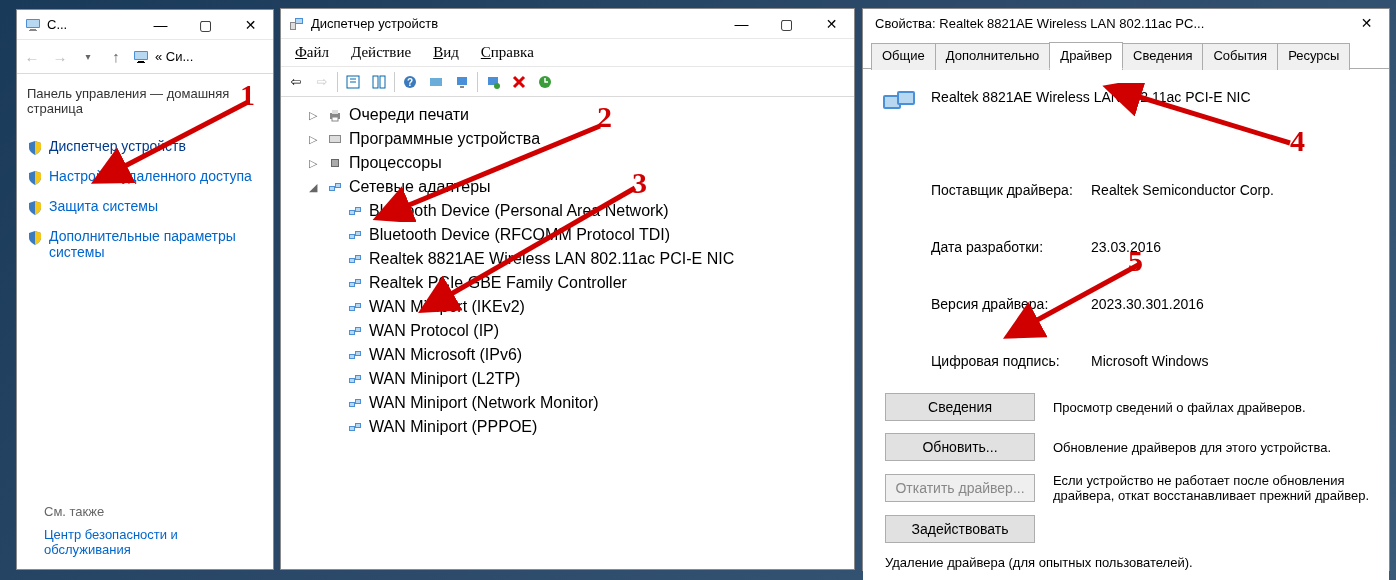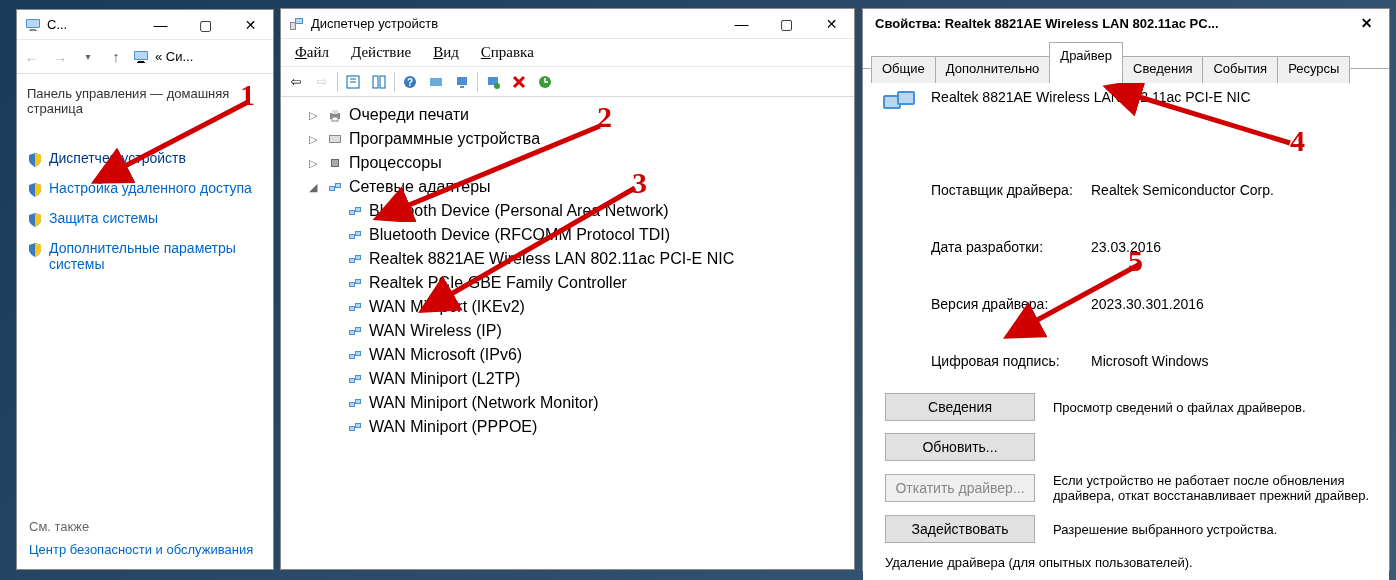--- a/index.html
+++ b/index.html
@@ -27,47 +27,47 @@
 .tbbtn { width: 45px; height: 28px; display: flex; align-items: center; justify-content: center; font-size: 14px; color: #000; }
 
 
 #w1 { left: 16px; top: 9px; width: 258px; height: 561px; }
 #w1 .nav-bar { height: 34px; border-bottom: 1px solid #dadada; display: flex; align-items: center; padding: 0 4px; gap: 6px; }
 .navbtn { width: 22px; height: 22px; display: flex; align-items: center; justify-content: center; border-radius: 2px; color: #666; font-size: 15px; }
 .navbtn.disabled { color: #bbb; }
 .addr-icon { width: 16px; height: 16px; display: inline-block; }
 .addr-text { font-size: 13px; color: #000; }
 .cp-body { padding: 12px 10px; font-size: 14px; color: #333; overflow: hidden; flex: 1; }
-.cp-home { font-size: 13px; color: #333; margin-bottom: 28px; }
+.cp-home { font-size: 13px; color: #333; margin-bottom: 16px; }
 .cp-link { display: flex; align-items: flex-start; gap: 6px; padding: 6px 0; color: #0066cc; cursor: pointer; font-size: 14px; }
 .cp-link.active { color: #003a8c; }
 .shield { width: 16px; height: 16px; flex-shrink: 0; margin-top: 2px; }
-.cp-footer { padding: 12px 12px; font-size: 13px; color: #666; }
+.cp-footer { padding: 12px 12px; font-size: 13px; color: #666; margin-left: 15px; }
 .cp-footer-link { color: #0066cc; margin-top: 8px; display: block; }
 
 
 #w2 { left: 280px; top: 8px; width: 575px; height: 562px; }
 .menubar { height: 28px; display: flex; align-items: center; padding: 0 4px; gap: 2px; border-bottom: 1px solid #e8e8e8; font-family: Liberation Serif, serif; }
 .menuitem { padding: 4px 10px; font-size: 15px; color: #000; }
 .menuitem u { text-decoration: underline; }
 .toolbar2 { height: 30px; border-bottom: 1px solid #dadada; display: flex; align-items: center; padding: 0 4px; gap: 4px; }
 .tbicon { width: 22px; height: 22px; display: flex; align-items: center; justify-content: center; }
 .tree { flex: 1; overflow: auto; padding: 6px 4px; font-size: 16px; color: #000; }
 .tree-item { display: flex; align-items: center; gap: 6px; padding: 3px 0 3px 24px; white-space: nowrap; }
 .tree-item.level2 { padding-left: 62px; }
 .tree-arrow { width: 12px; display: inline-block; color: #666; font-size: 11px; }
 .tree-icon { width: 16px; height: 16px; display: inline-flex; align-items: center; justify-content: center; flex-shrink: 0; }
 
 
 #w3 { left: 862px; top: 8px; width: 528px; height: 563px; }
-#w3 .titlebar { border-bottom: none; font-weight: bold; }
+#w3 .titlebar { border-bottom: none; }
 .tabs { display: flex; padding: 4px 8px 0 8px; border-bottom: 1px solid #acacac; background: #fff; }
 .tab { padding: 5px 10px; font-size: 13px; border: 1px solid #acacac; border-bottom: none; background: #fff; margin-right: -1px; cursor: pointer; position: relative; top: 1px; }
 .tab.active { background: #fff; border-bottom: 1px solid #fff; z-index: 2; }
-.tab:not(.active) { background: #f0f0f0; top: 15px; padding: 4px 10px; }
+.tab:not(.active) { background: #f0f0f0; top: 2px; padding: 4px 10px; }
 .prop-body { flex: 1; padding: 16px 18px; background: #fff; display: flex; flex-direction: column; }
 .dev-header { display: flex; align-items: flex-start; gap: 14px; margin-bottom: 20px; }
 .dev-icon { width: 36px; height: 36px; flex-shrink: 0; }
 .dev-title { font-size: 14px; padding-top: 4px; }
 .prop-row { display: flex; margin-bottom: 10px; padding-left: 50px; margin-top: 41px; }
 .prop-label { width: 160px; font-size: 14px; }
 .prop-value { font-size: 14px; }
 .action-row { display: flex; align-items: center; gap: 18px; margin-bottom: 12px; padding-left: 4px; }
 .action-btn { width: 150px; height: 28px; border: 1px solid #adadad; background: #e1e1e1; font-size: 14px; cursor: pointer; font-family: inherit; }
 .action-btn:disabled { color: #888; background: #efefef; }
@@ -343,21 +343,21 @@
       </div>
       <div class="tree-item level2">
         <span class="tree-icon">
           <svg width="16" height="16">
             <rect x="2" y="7" width="6" height="5" fill="#4a90d9"></rect>
             <rect x="8" y="4" width="6" height="5" fill="#4a90d9"></rect>
             <rect x="3" y="8" width="4" height="3" fill="#b8d8f2"></rect>
             <rect x="9" y="5" width="4" height="3" fill="#b8d8f2"></rect>
           </svg>
         </span>
-        <span>WAN Wireless (IP)</span>
+        <span>WAN Protocol (IP)</span>
       </div>
       <div class="tree-item level2">
         <span class="tree-icon">
           <svg width="16" height="16">
             <rect x="2" y="7" width="6" height="5" fill="#4a90d9"></rect>
             <rect x="8" y="4" width="6" height="5" fill="#4a90d9"></rect>
             <rect x="3" y="8" width="4" height="3" fill="#b8d8f2"></rect>
             <rect x="9" y="5" width="4" height="3" fill="#b8d8f2"></rect>
           </svg>
         </span>
@@ -445,28 +445,28 @@
         </div>
       </div>
     <div style="height:14px"></div>
     <div id="actions3">
         <div class="action-row">
           <button class="action-btn">Сведения</button>
           <div class="action-desc">Просмотр сведений о файлах драйверов.</div>
         </div>
         <div class="action-row">
           <button class="action-btn">Обновить...</button>
+          <div class="action-desc">Обновление драйверов для этого устройства.</div>
         </div>
         <div class="action-row">
           <button class="action-btn" disabled="">Откатить драйвер...</button>
           <div class="action-desc">Если устройство не работает после обновления драйвера, откат восстанавливает прежний драйвер.</div>
         </div>
         <div class="action-row">
           <button class="action-btn">Задействовать</button>
-          <div class="action-desc">Разрешение выбранного устройства.</div>
         </div>
         <div class="action-row">
           <div class="action-desc">Удаление драйвера (для опытных пользователей).</div>
         </div>
       </div>
   </div>
   <div class="dlg-btns">
     <button class="dlg-btn">OK</button>
     <button class="dlg-btn">Отмена</button>
   </div>

